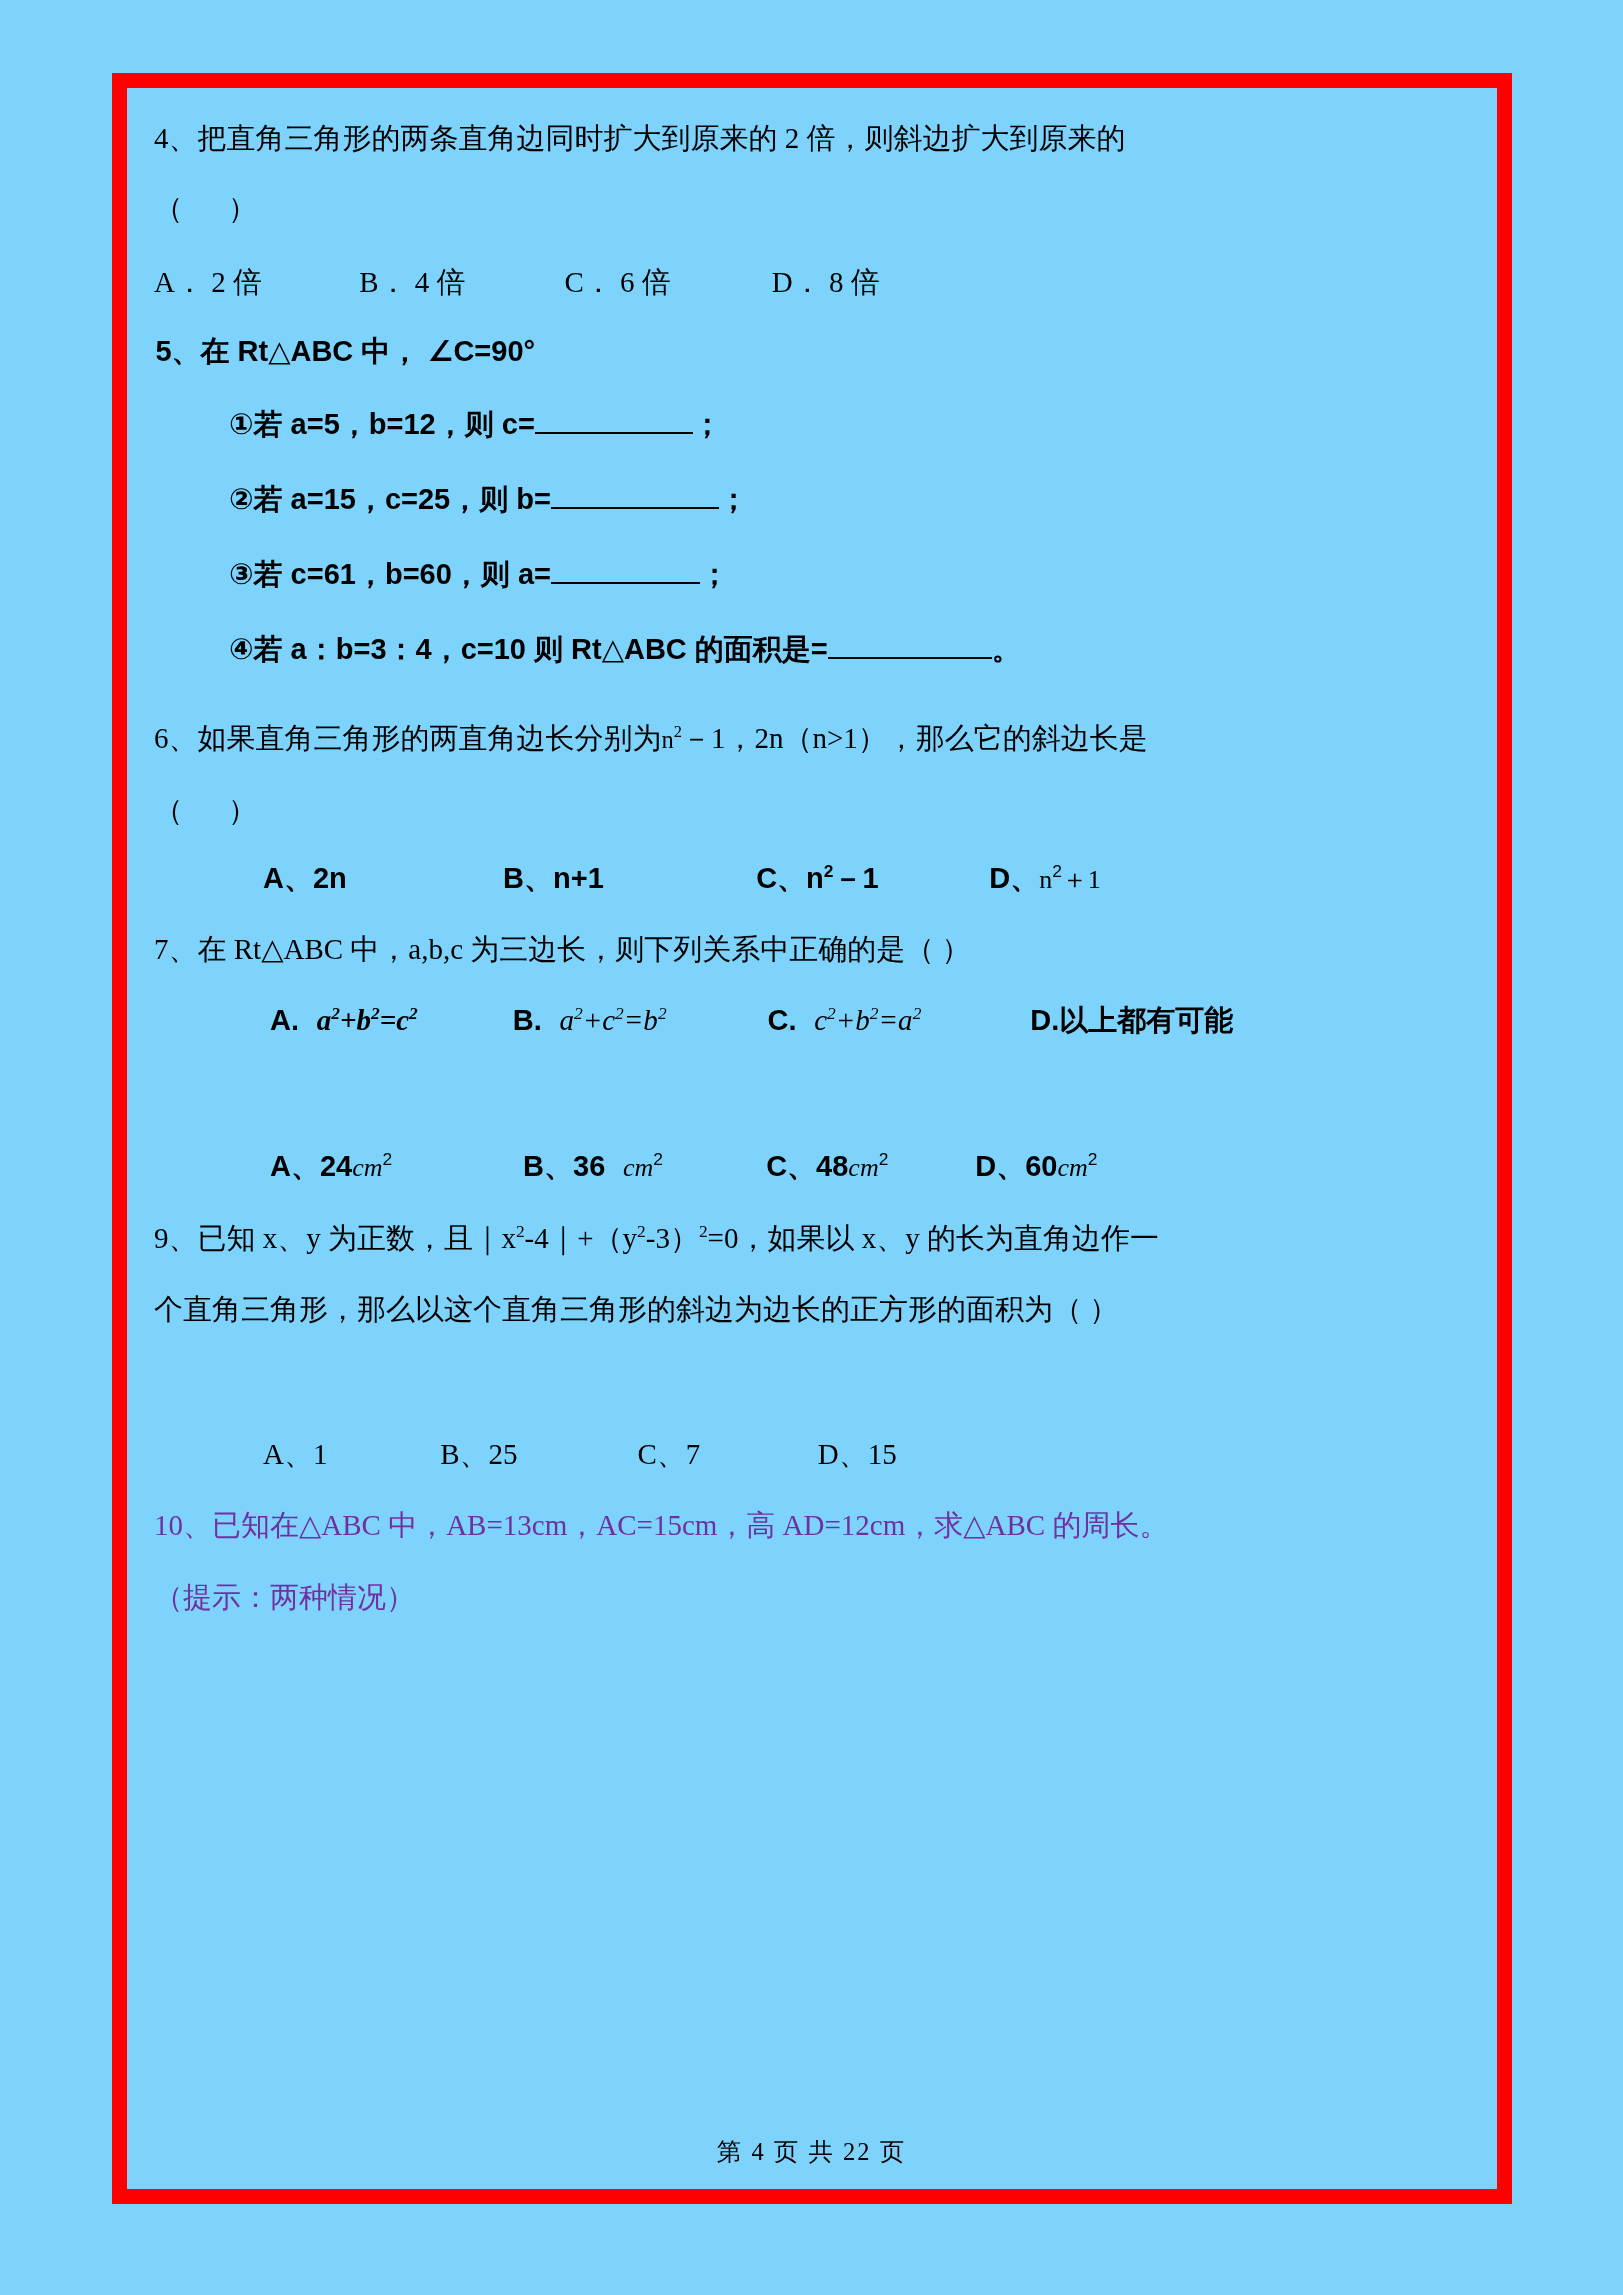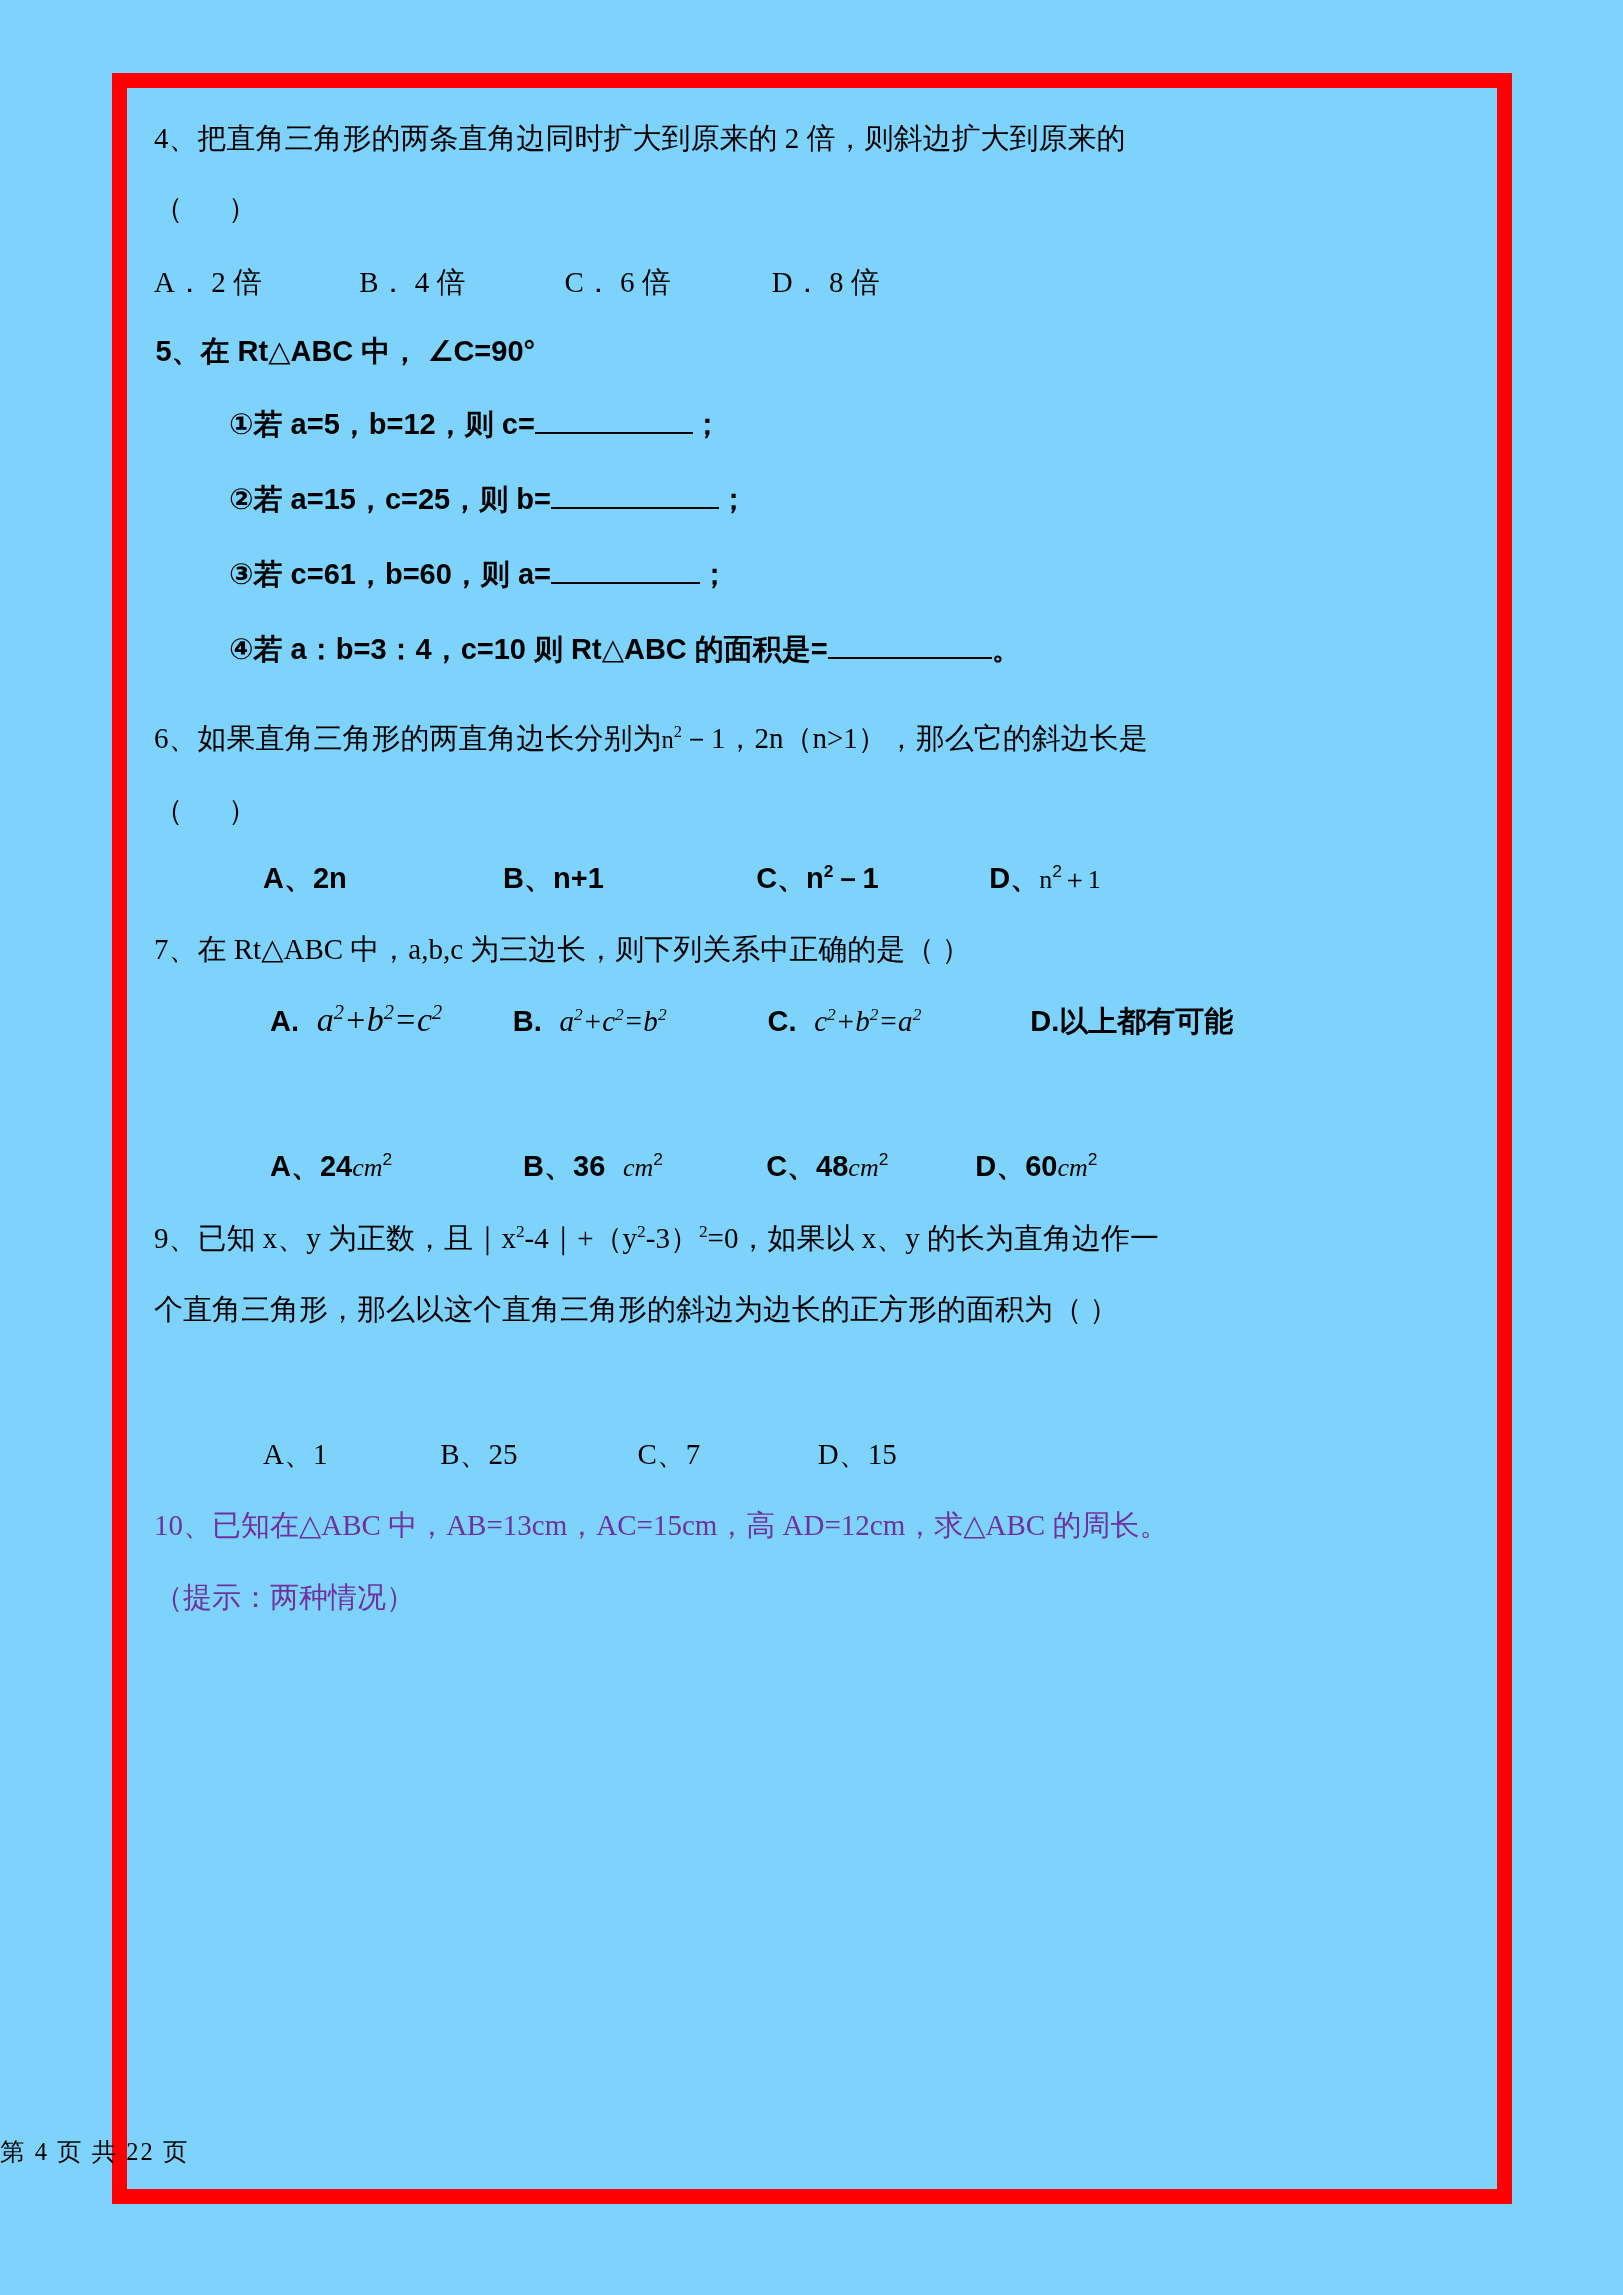--- a/index.html
+++ b/index.html
@@ -81,21 +81,21 @@
     font-weight: bold;
     font-size: 29px;
     letter-spacing: 0.7px;
   }
 
   .footer {
     position: absolute;
     left: 0;
     top: 2135px;
     width: 1623px;
-    text-align: left;
+    text-align: center;
     font-family: "Liberation Serif", "DejaVu Serif", serif;
     font-size: 24.5px;
     color: #000000;
     letter-spacing: 2px;
   }
 
   .paren-gap { display: inline-block; width: 45px; }
   .gap-sm { display:inline-block; width: 17.7px; }
 </style>
 </head>
@@ -149,21 +149,21 @@
     <div class="opt-row q-bold" style="left:109px; top:740px;">
       <span class="opt" style="width:232px"><span>A、</span><span>2n</span></span>
       <span class="opt" style="width:245px"><span>B、</span><span>n+1</span></span>
       <span class="opt" style="width:225px"><span>C、</span><span>n</span><sup>2</sup><span>－1</span></span>
       <span class="opt"><span>D、</span><span class="mono-ish" style="font-weight:normal;font-size:26px">n</span><sup style="font-weight:normal">2</sup><span class="mono-ish" style="font-weight:normal;font-size:26px">＋1</span></span>
     </div>
 
     <div class="row q-text" style="left:0px; top:811px;">7、在 Rt△ABC 中，a,b,c 为三边长，则下列关系中正确的是（      ）</div>
 
     <div class="opt-row" style="left:116px; top:882px;">
-      <span class="opt q-bold" style="width:240px"><span>A.</span><span class="gap-sm"></span><span class="ital" style="font-weight:normal;font-size:34px"><span>a</span><sup>2</sup><span>+b</span><sup>2</sup><span>=c</span><sup>2</sup></span></span>
+      <span class="opt q-bold" style="width:240px"><span>A.</span><span class="gap-sm"></span><span class="ital" style="font-weight:bold;font-size:29px"><span>a</span><sup>2</sup><span>+b</span><sup>2</sup><span>=c</span><sup>2</sup></span></span>
       <span class="opt q-bold" style="width:252px"><span>B.</span><span class="gap-sm"></span><span class="ital" style="font-weight:normal;font-size:29px"><span>a</span><sup>2</sup><span>+c</span><sup>2</sup><span>=b</span><sup>2</sup></span></span>
       <span class="opt q-bold" style="width:260px"><span>C.</span><span class="gap-sm"></span><span class="ital" style="font-weight:normal;font-size:29px"><span>c</span><sup>2</sup><span>+b</span><sup>2</sup><span>=a</span><sup>2</sup></span></span>
       <span class="opt q-bold"><span>D.</span><span>以上都有可能</span></span>
     </div>
 
 
     <div class="opt-row q-bold" style="left:116px; top:1028px;">
       <span class="opt" style="width:245px"><span>A、</span><span>24</span><span class="ital" style="font-weight:normal;font-size:26px">cm</span><sup style="font-weight:normal">2</sup></span>
       <span class="opt" style="width:235px"><span>B、</span><span>36</span><span class="gap-sm"></span><span class="ital" style="font-weight:normal;font-size:26px">cm</span><sup style="font-weight:normal">2</sup></span>
       <span class="opt" style="width:201px"><span>C、</span><span>48</span><span class="ital" style="font-weight:normal;font-size:26px">cm</span><sup style="font-weight:normal">2</sup></span>

